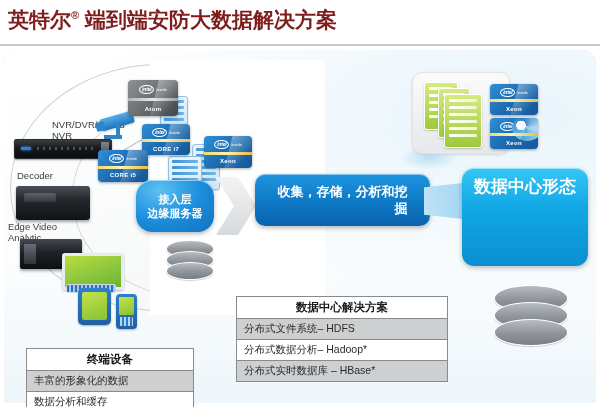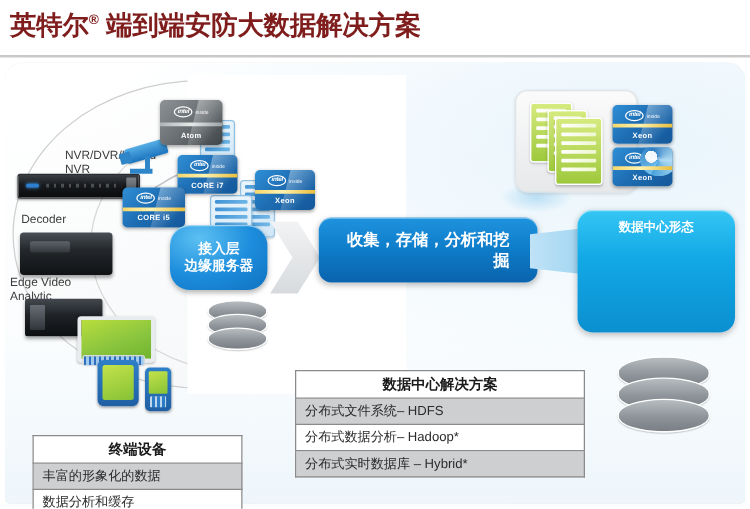--- a/index.html
+++ b/index.html
@@ -278,21 +278,21 @@
   }
 
   
   .dc-box{
     position:absolute;left:462px;top:168px;width:126px;height:98px;border-radius:12px;
     background:linear-gradient(180deg,#35c6f4 0%,#12a8e6 40%,#0b8fd0 100%);
     box-shadow:0 2px 5px rgba(0,0,0,.25), inset 0 1px 0 rgba(255,255,255,.5);
     color:#ffffff;box-sizing:border-box;padding:7px 9px;
   }
   .dc-box .dc-title{
-    font-size:10px;font-weight:bold;text-align:center;margin-bottom:5px;
+    font-size:17px;font-weight:bold;text-align:center;margin-bottom:5px;
   }
   .dc-box ul{margin:0;padding:0;list-style:none;}
   .dc-box li{
     font-size:10px;line-height:13.5px;padding-left:10px;position:relative;
   }
   .dc-box li:before{
     content:"•";position:absolute;left:1px;top:-1px;font-size:10px;
   }
 
   
@@ -328,21 +328,21 @@
   table.blk td{
     border:1px solid #8a8a8a;
     padding:3px 7px;font-size:10.5px;color:#2b2b2b;white-space:nowrap;
   }
   table.blk td.hdr{
     text-align:center;font-weight:bold;font-size:11.5px;color:#1a1a1a;background:#ffffff;
   }
   table.blk td.alt{background:#cdcfd1;margin-top:17px;}
   #terminal-table{left:26px;top:348px;width:168px;}
   #terminal-table td{width:168px;box-sizing:border-box;}
-  #dc-solution-table{left:236px;top:296px;width:232px;}
+  #dc-solution-table{left:236px;top:296px;width:212px;}
   #dc-solution-table td{width:232px;box-sizing:border-box;}
 
   
   .wire{position:absolute;stroke:#bfc3c6;fill:none;stroke-width:1.2px;}
 </style>
 </head>
 <body>
 
 <div id="stage">
 
@@ -561,18 +561,18 @@
         <tr>
           <td class="hdr">数据中心解决方案</td>
         </tr>
     <tr>
           <td class="alt">分布式文件系统– HDFS</td>
         </tr>
     <tr>
           <td>分布式数据分析– Hadoop*</td>
         </tr>
     <tr>
-          <td class="alt">分布式实时数据库 – Hybrid*</td>
+          <td class="alt">分布式实时数据库 – HBase*</td>
         </tr>
   </tbody>
     </table>
 
 </div>
 
 </body></html>

